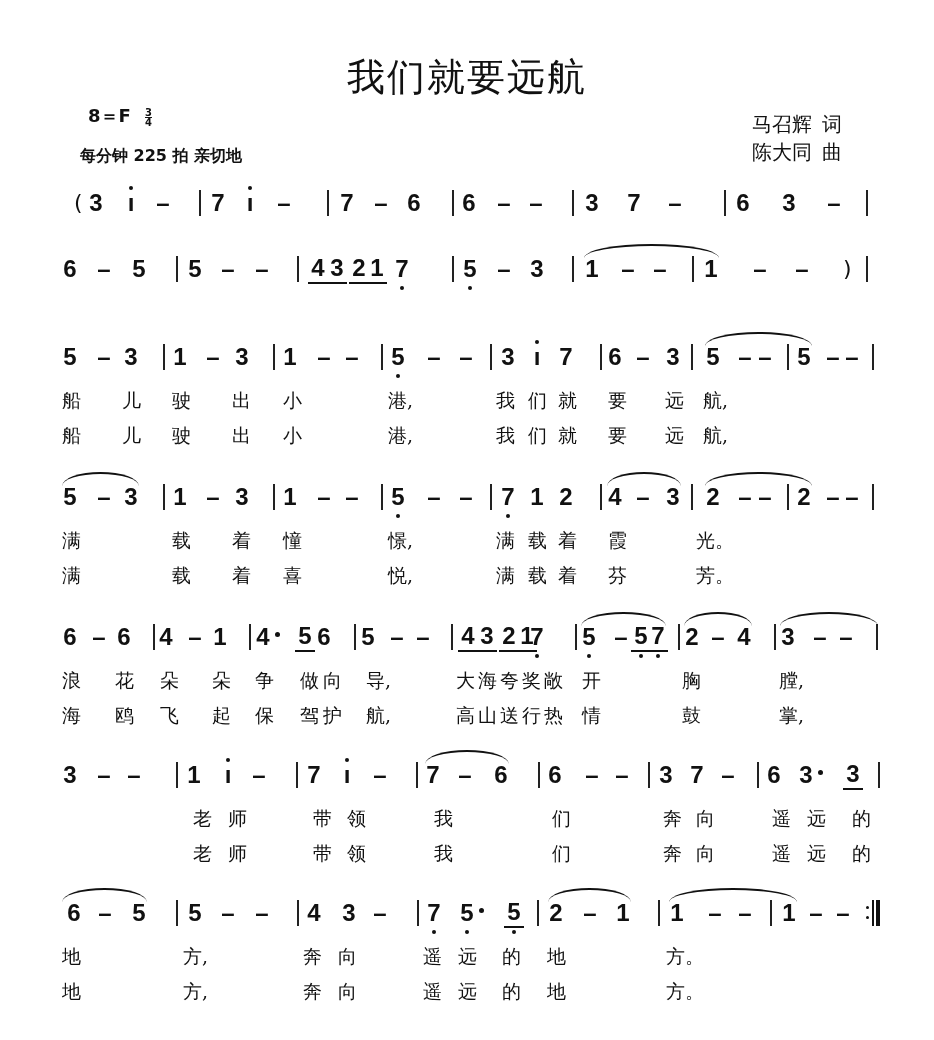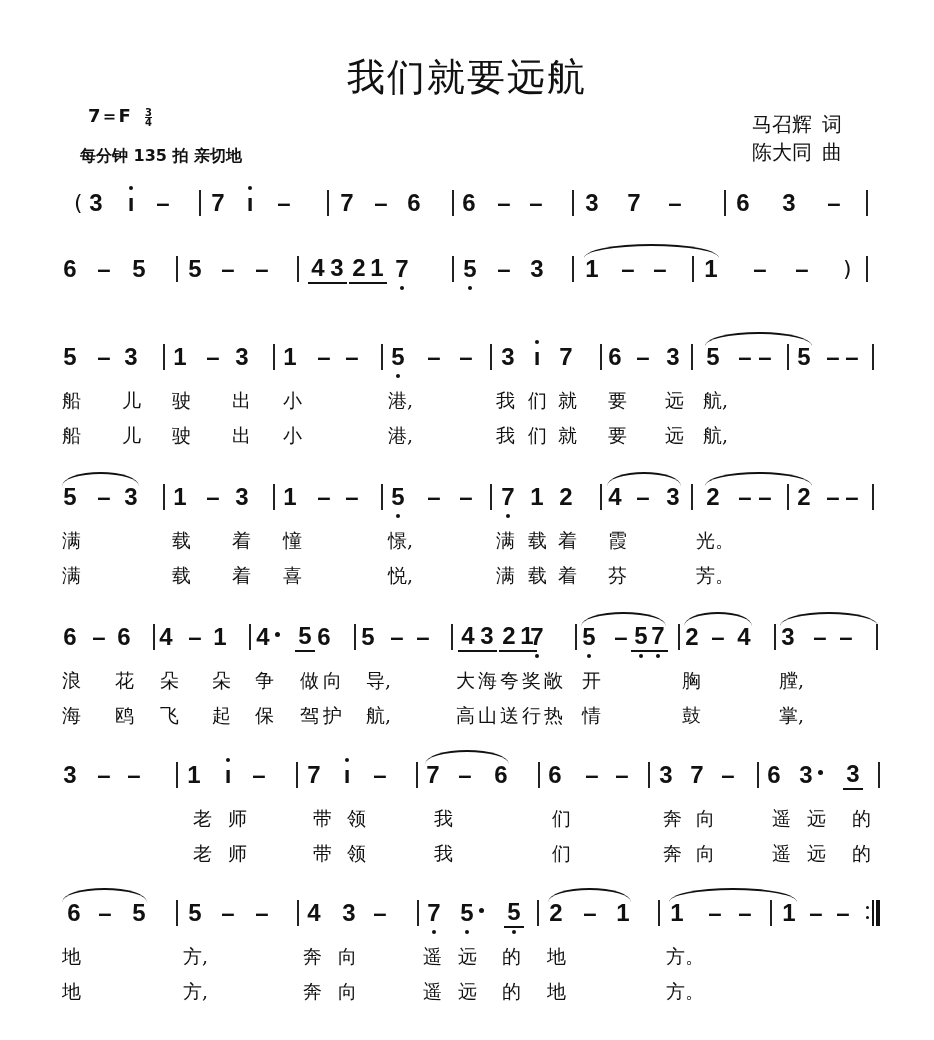--- a/index.html
+++ b/index.html
@@ -35,28 +35,28 @@
   }
   .lyr { position: absolute; left: 0; width: 934px; height: 28px; }
   .ch { position: absolute; font-family: "DejaVu Serif", serif; font-size: 19px; line-height: 24px; }
 </style>
 </head>
 <body>
 
 <div class="title">我们就要远航</div>
 
 <div class="key">
-  <span>7＝F</span>
+  <span>8＝F</span>
   <span class="frac">
     <div style="border-bottom:1px solid #111;">3</div>
     <div>4</div>
   </span>
 </div>
 
-<div class="tempo">每分钟 135 拍  亲切地</div>
+<div class="tempo">每分钟 225 拍  亲切地</div>
 
 <div class="credits">
   <div>
     <span style="margin-left:0">马召辉</span><span>词</span>
   </div>
   <div>
     <span style="margin-left:0">陈大同</span><span>曲</span>
   </div>
 </div>
 

